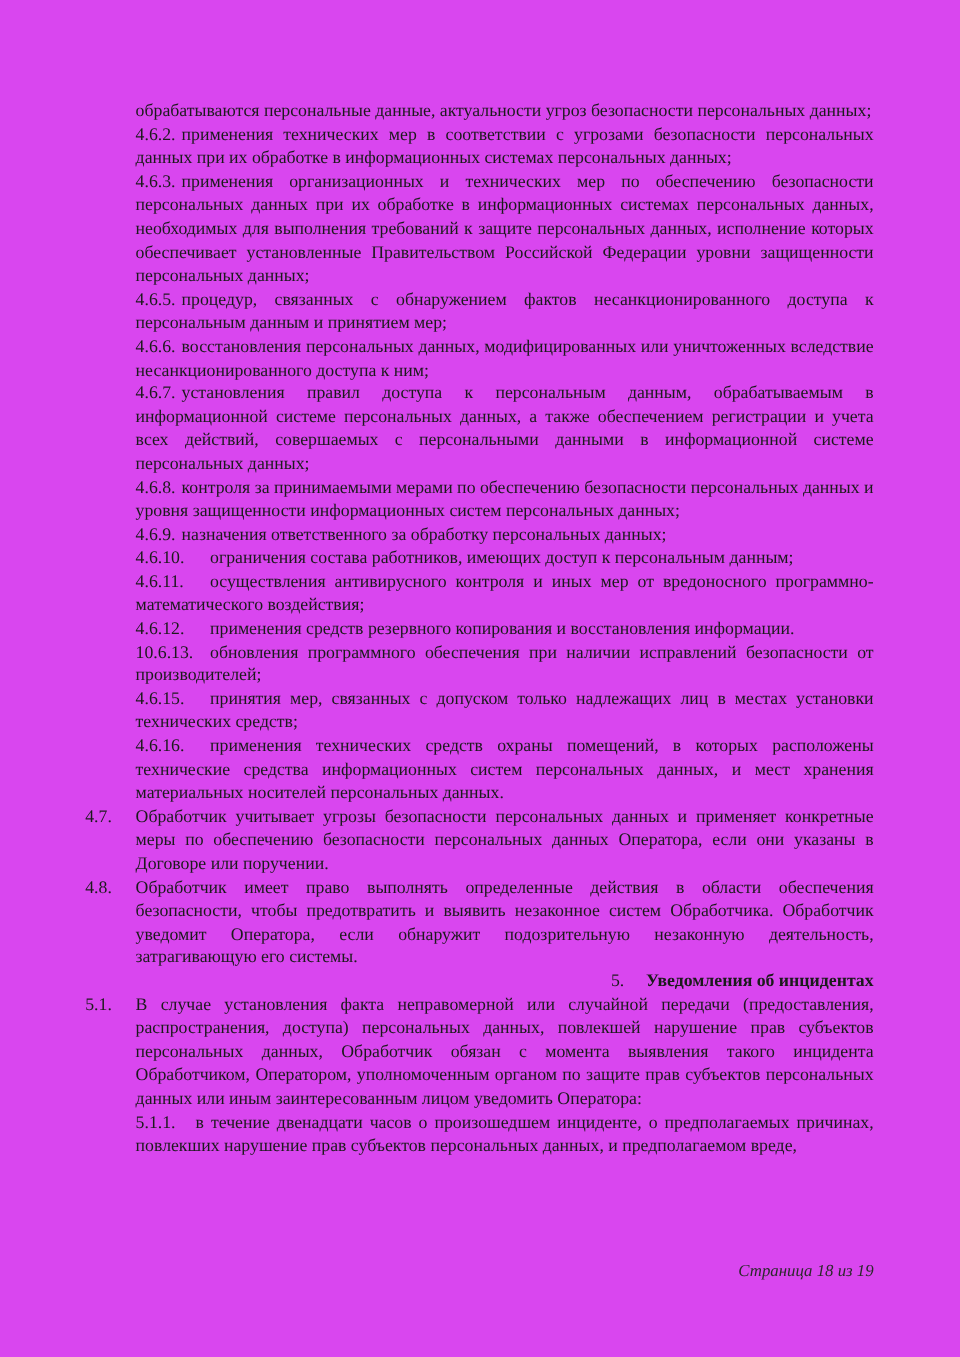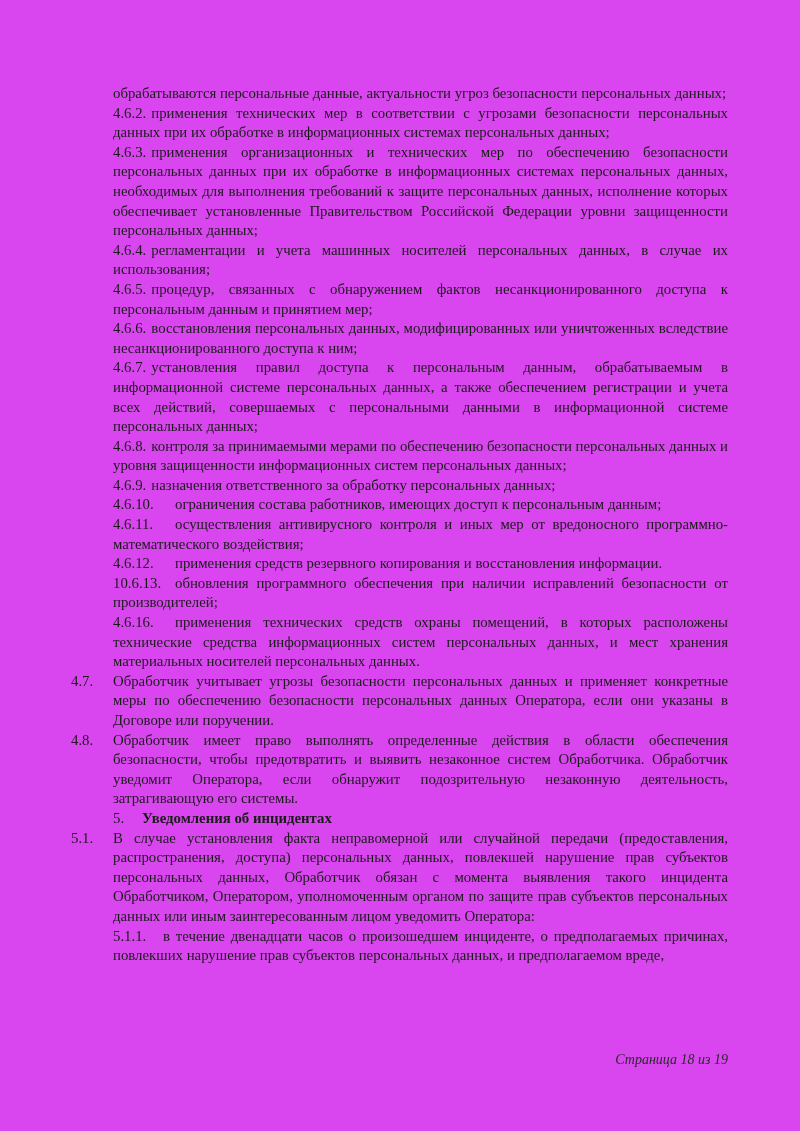--- a/index.html
+++ b/index.html
@@ -35,21 +35,21 @@
   .item { margin-left: 42px; position: relative; }
   .item .num { position: absolute; left: -42px; top: 0; }
 
   
   .sub511 { margin-left: 42px; margin-top: 7px; }
   .sub511 .num { display: inline-block; width: 50px; }
 
   
   .heading {
     margin-top: 9px;
-    text-align: left;
+    text-align: right;
   }
   .heading .h-num { margin-right: 18px; }
   .heading .h-title { font-weight: bold; }
 
   .footer {
     position: absolute;
     right: 72px; top: 1052px;
     font-size: 14px;
     font-style: italic;
     color: #2a2a2a;
@@ -60,41 +60,41 @@
 
 <div class="page">
   <div class="content">
 
     <p class="sub">обрабатываются персональные данные, актуальности угроз безопасности персональных данных;</p>
 
     <p class="sub"><span class="num">4.6.2.</span><span>применения технических мер в соответствии с угрозами безопасности персональных данных при их обработке в информационных системах персональных данных;</span></p>
 
     <p class="sub"><span class="num">4.6.3.</span><span>применения организационных и технических мер по обеспечению безопасности персональных данных при их обработке в информационных системах персональных данных, необходимых для выполнения требований к защите персональных данных, исполнение которых обеспечивает установленные Правительством Российской Федерации уровни защищенности персональных данных;</span></p>
 
-    <p class="sub"><span class="num">4.6.4.</span><span>регламентации и учета машинных носителей персональных данных, в случае их использования;</span></p>
 
     <p class="sub"><span class="num">4.6.5.</span><span>процедур, связанных с обнаружением фактов несанкционированного доступа к персональным данным и принятием мер;</span></p>
 
     <p class="sub"><span class="num">4.6.6.</span><span>восстановления персональных данных, модифицированных или уничтоженных вследствие несанкционированного доступа к ним;</span></p>
 
     <p class="sub"><span class="num">4.6.7.</span><span>установления правил доступа к персональным данным, обрабатываемым в информационной системе персональных данных, а также обеспечением регистрации и учета всех действий, совершаемых с персональными данными в информационной системе персональных данных;</span></p>
 
     <p class="sub"><span class="num">4.6.8.</span><span>контроля за принимаемыми мерами по обеспечению безопасности персональных данных и уровня защищенности информационных систем персональных данных;</span></p>
 
     <p class="sub"><span class="num">4.6.9.</span><span>назначения ответственного за обработку персональных данных;</span></p>
 
     <p class="sub tab"><span class="num">4.6.10.</span><span>ограничения состава работников, имеющих доступ к персональным данным;</span></p>
 
     <p class="sub tab"><span class="num">4.6.11.</span><span>осуществления антивирусного контроля и иных мер от вредоносного программно-математического воздействия;</span></p>
 
     <p class="sub tab"><span class="num">4.6.12.</span><span>применения средств резервного копирования и восстановления информации.</span></p>
 
     <p class="sub tab"><span class="num">10.6.13.</span><span>обновления программного обеспечения при наличии исправлений безопасности от производителей;</span></p>
 
 
+    <p class="sub tab"><span class="num">4.6.15.</span><span>принятия мер, связанных с допуском только надлежащих лиц в местах установки технических средств;</span></p>
 
     <p class="sub tab"><span class="num">4.6.16.</span><span>применения технических средств охраны помещений, в которых расположены технические средства информационных систем персональных данных, и мест хранения материальных носителей персональных данных.</span></p>
 
     <p class="item"><span class="num">4.7.</span><span>Обработчик учитывает угрозы безопасности персональных данных и применяет конкретные меры по обеспечению безопасности персональных данных Оператора, если они указаны в Договоре или поручении.</span></p>
 
     <p class="item"><span class="num">4.8.</span><span>Обработчик имеет право выполнять определенные действия в области обеспечения безопасности, чтобы предотвратить и выявить незаконное систем Обработчика. Обработчик уведомит Оператора, если обнаружит подозрительную незаконную деятельность, затрагивающую его системы.</span></p>
 
     <p class="heading"><span class="h-num">5.</span><span class="h-title">Уведомления об инцидентах</span></p>
 
     <p class="item"><span class="num">5.1.</span><span>В случае установления факта неправомерной или случайной передачи (предоставления, распространения, доступа) персональных данных, повлекшей нарушение прав субъектов персональных данных, Обработчик обязан с момента выявления такого инцидента Обработчиком, Оператором, уполномоченным органом по защите прав субъектов персональных данных или иным заинтересованным лицом уведомить Оператора:</span></p>

